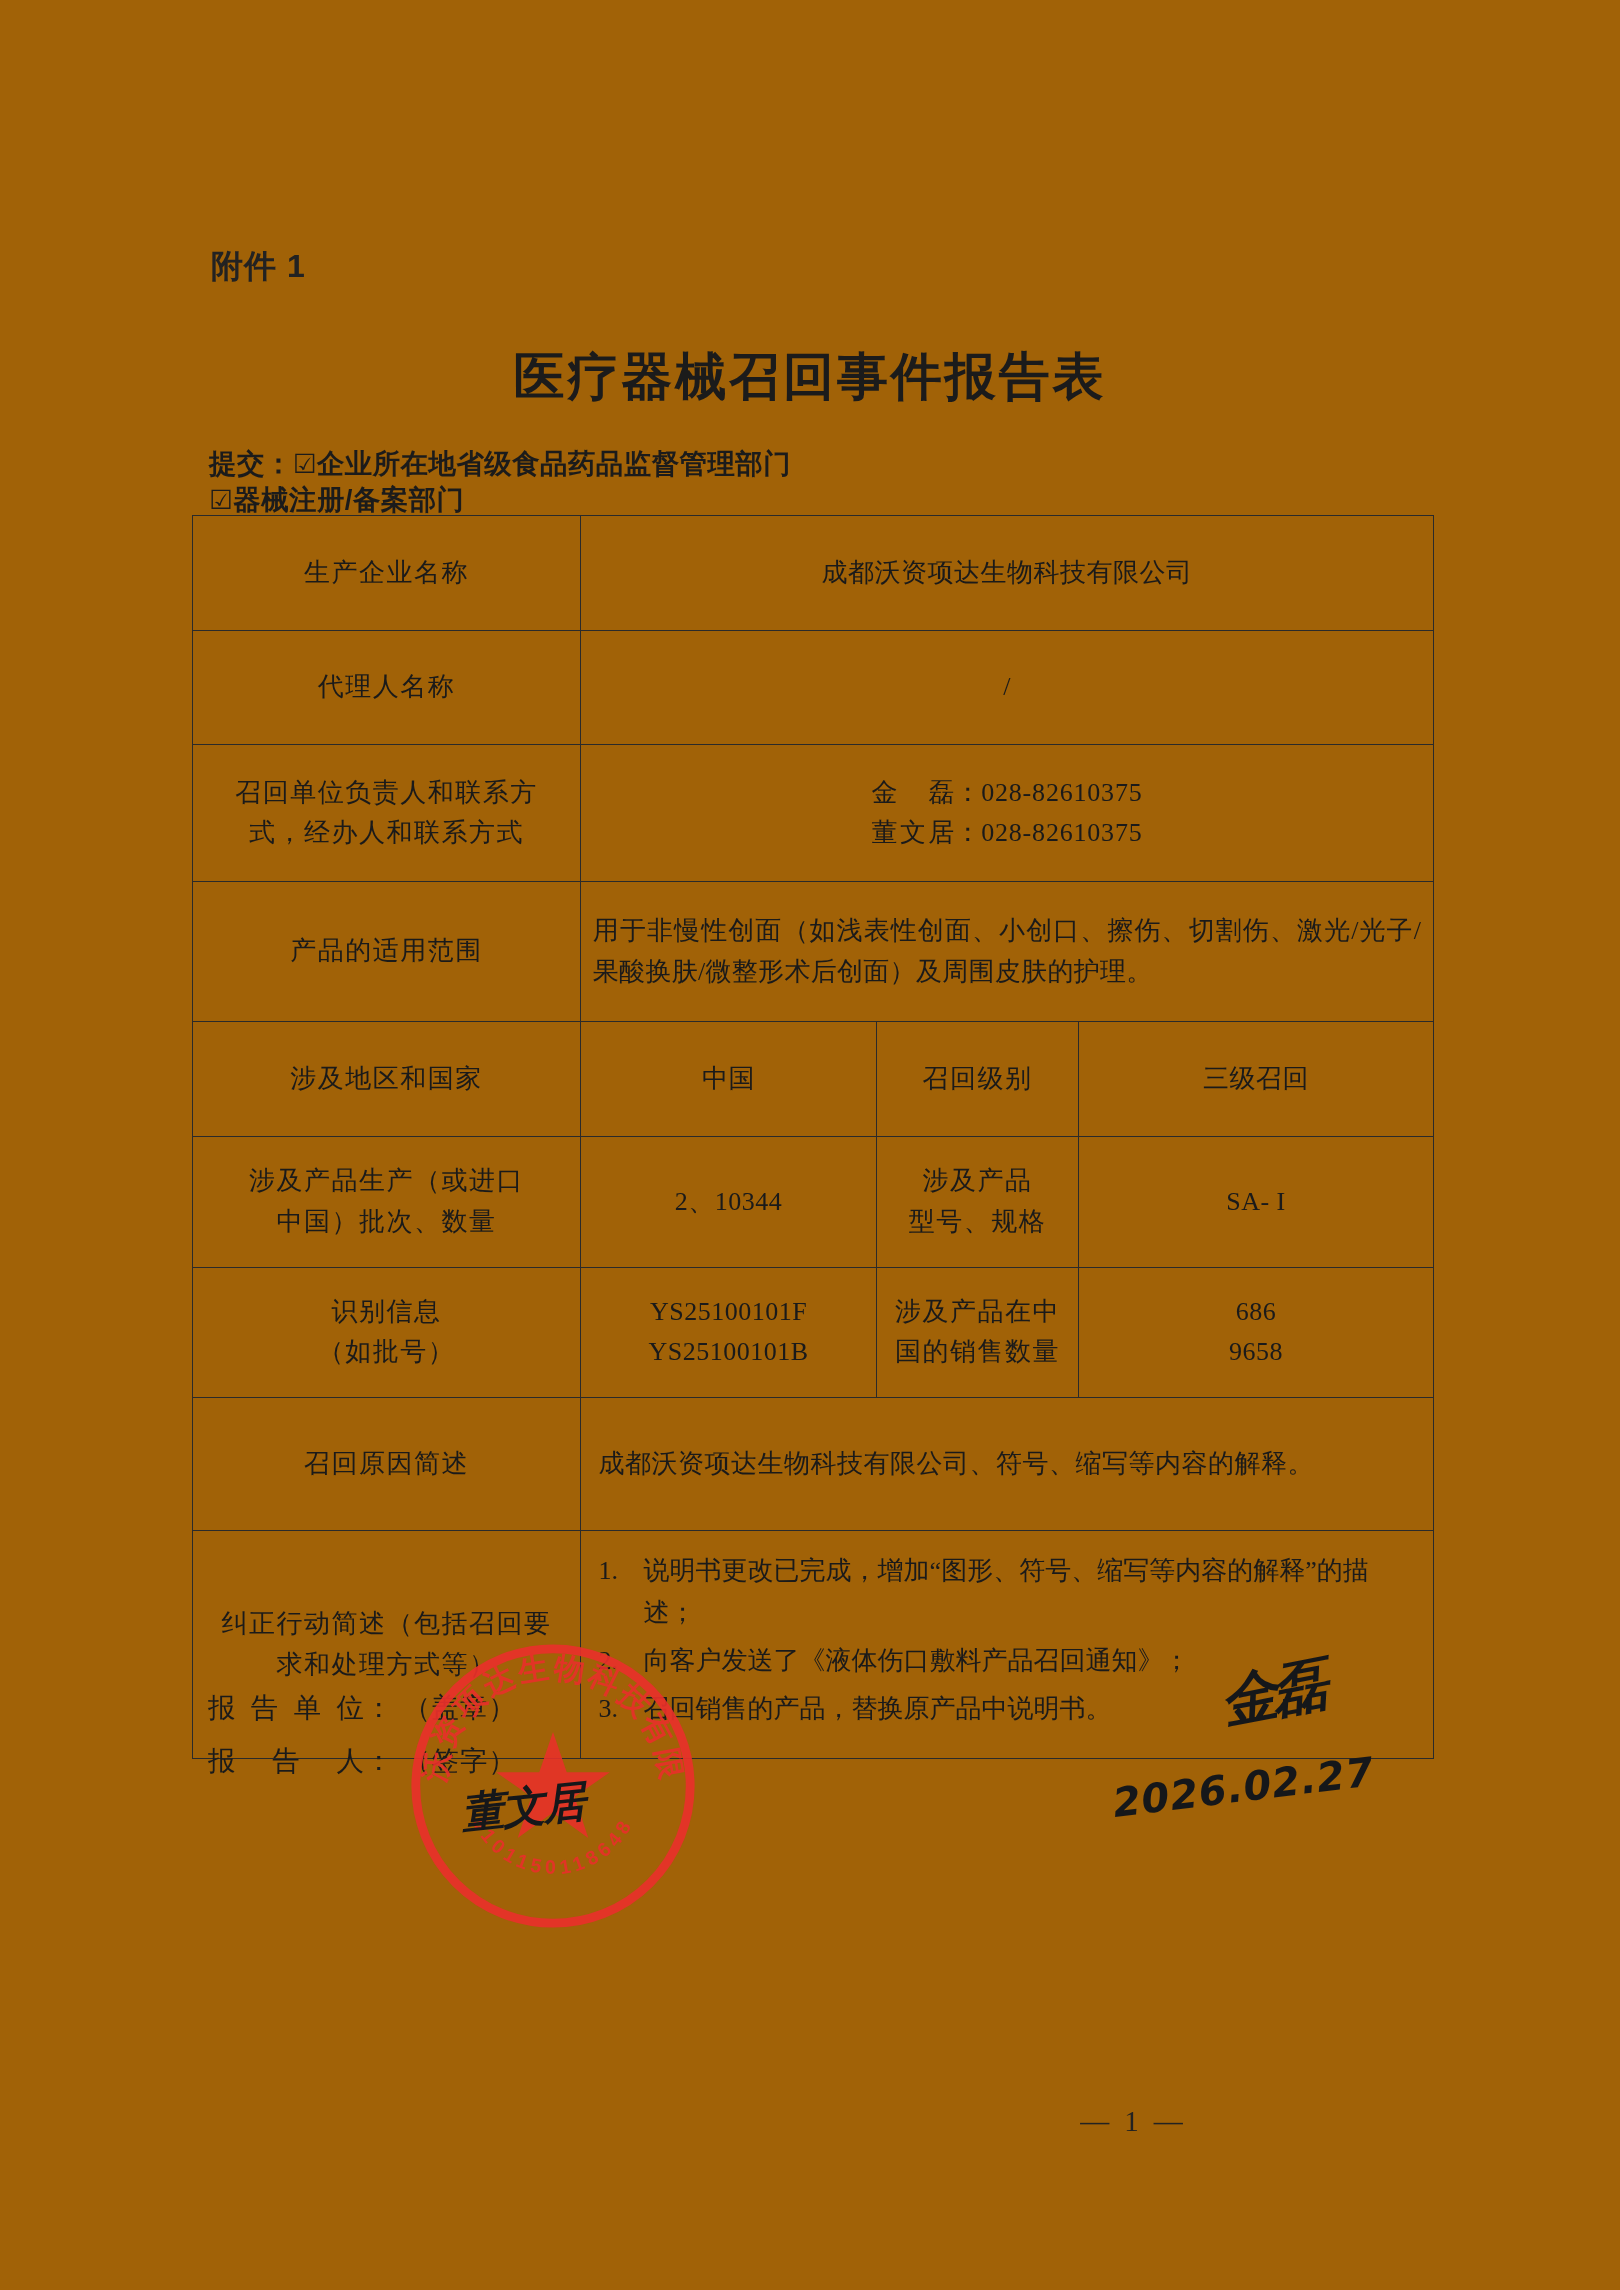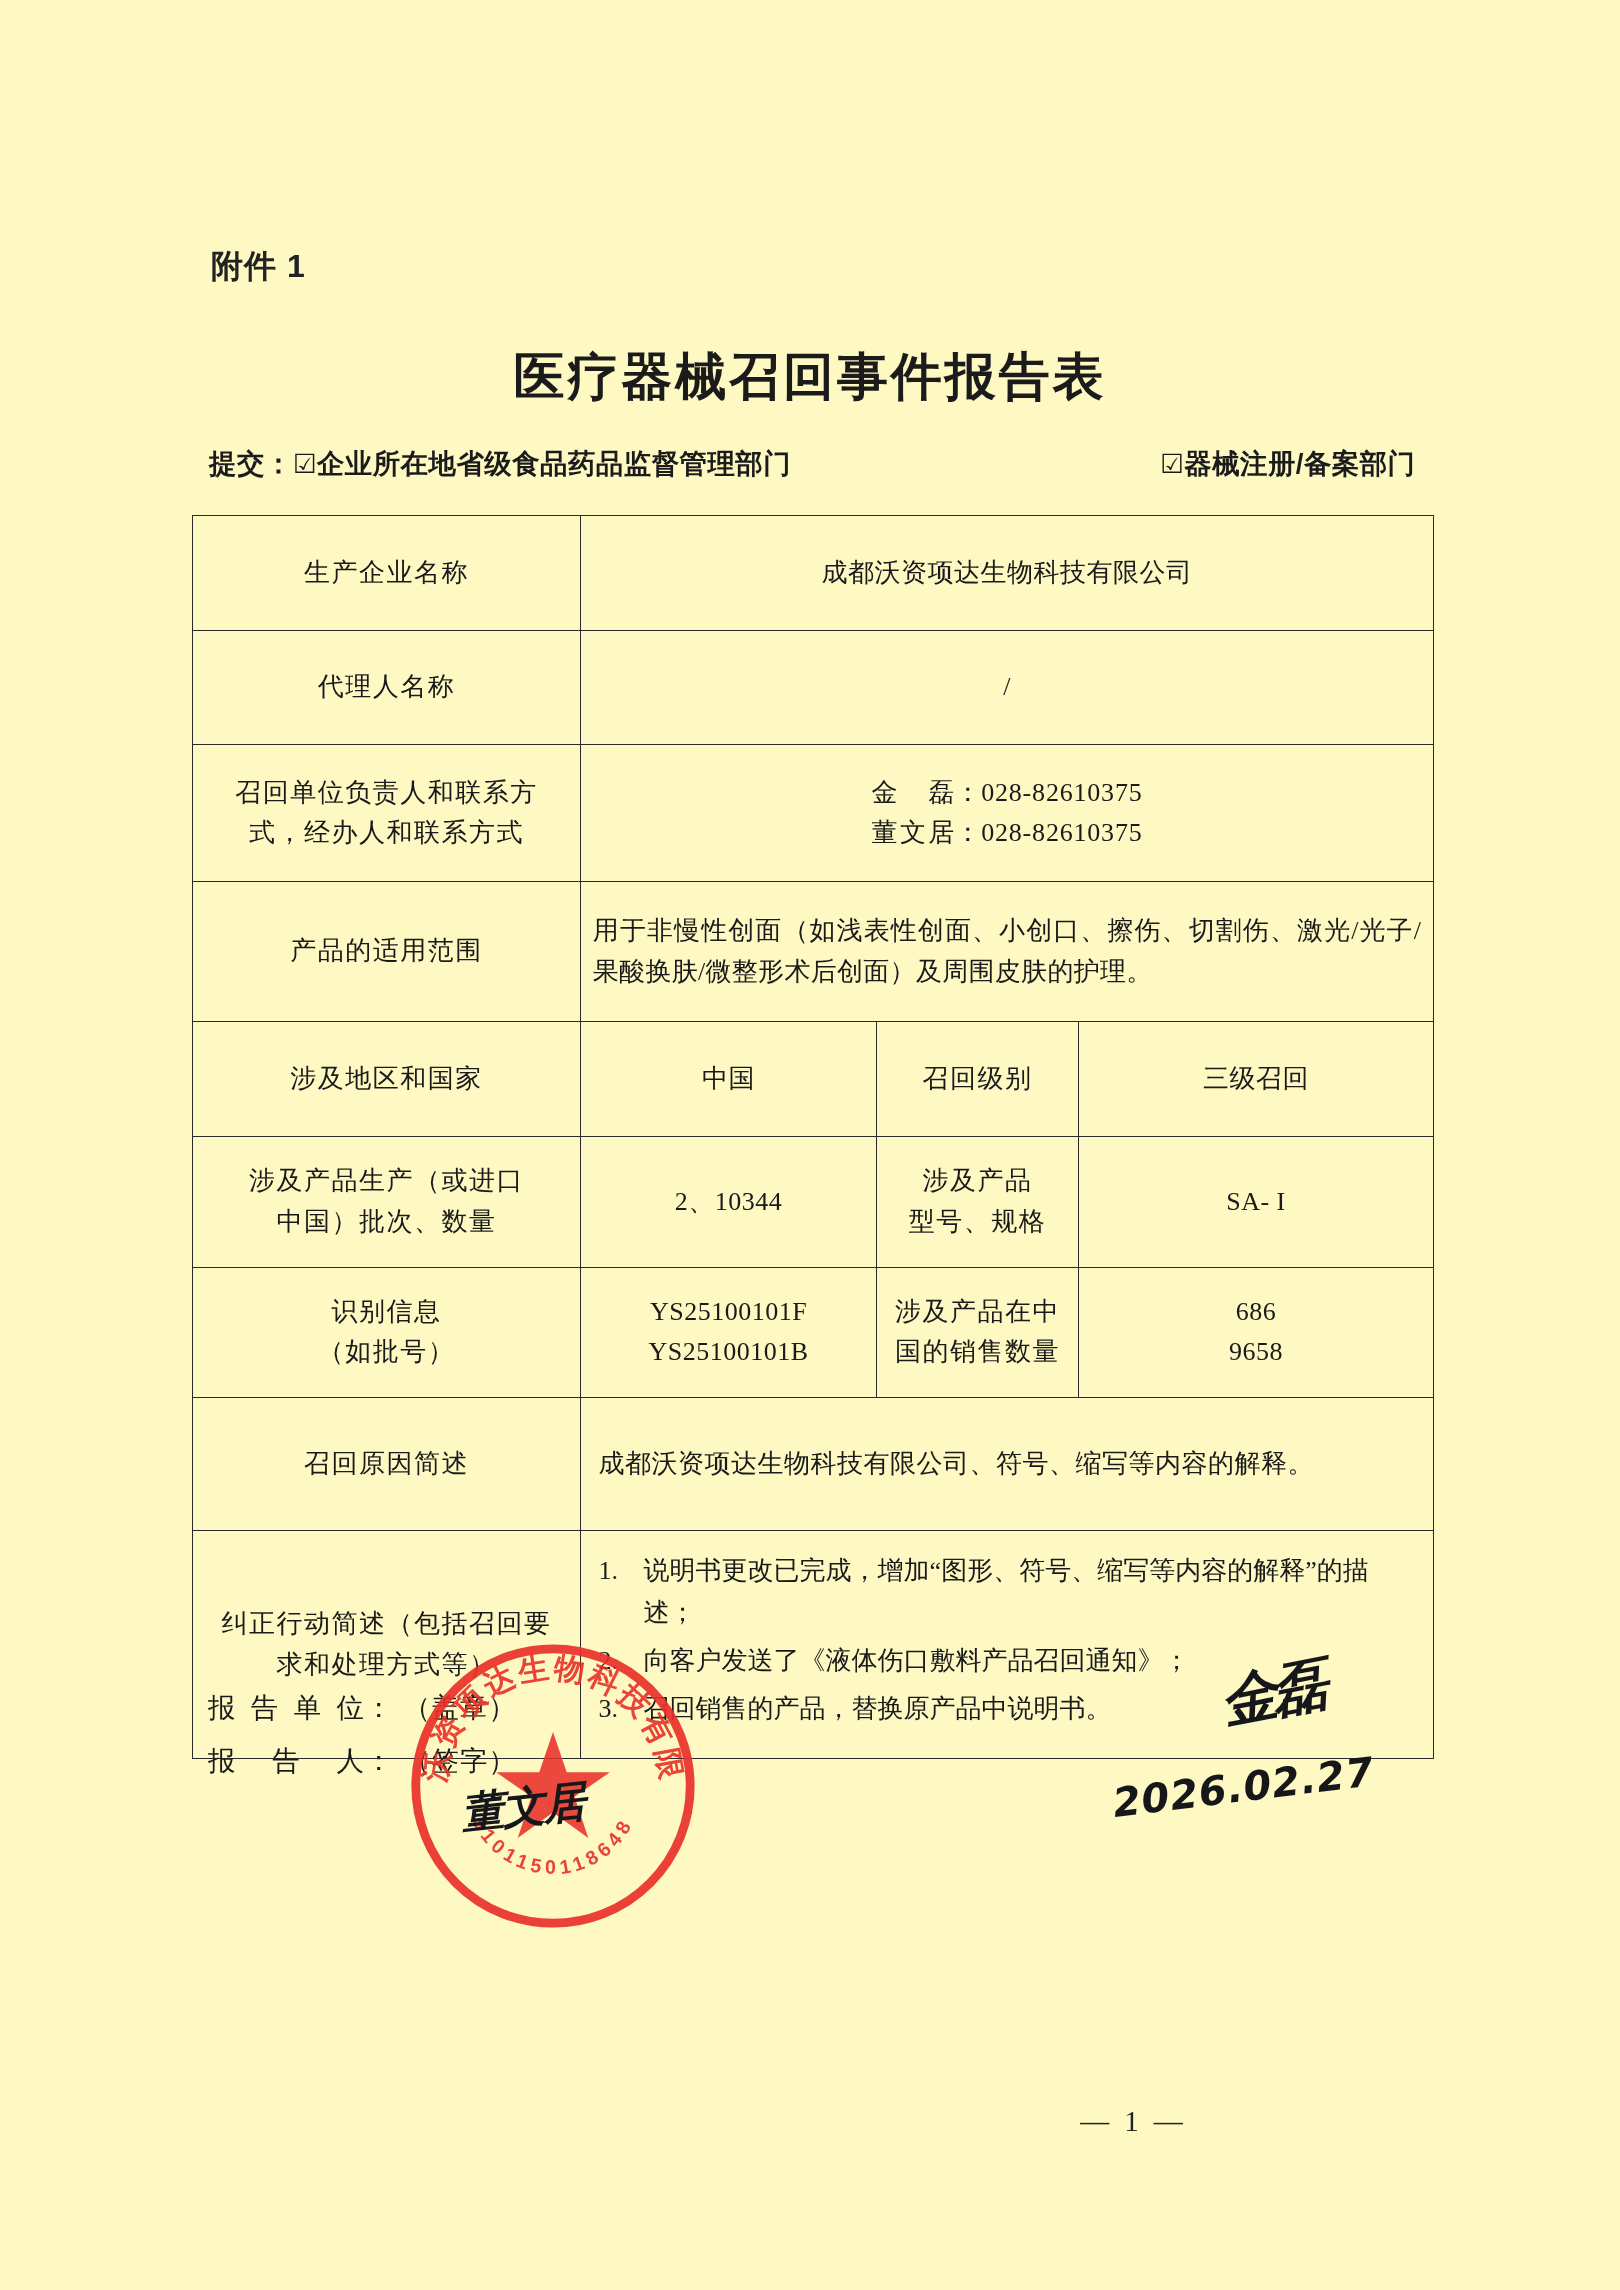--- a/index.html
+++ b/index.html
@@ -10,21 +10,21 @@
   }
   body {
     font-family: "Liberation Serif", "DejaVu Serif", serif;
     color: #1a1a1a;
   }
   #page {
     position: relative;
     width: 1620px;
     height: 2291px;
     margin: 0 auto;
-    background: #fef9c3;
+    background: #a16207;
     overflow: hidden;
   }
 
   
   .attachment-label {
     position: absolute;
     left: 211px;
     top: 245px;
     font-size: 32px;
     font-weight: 700;
@@ -54,20 +54,21 @@
     top: 446px;
     width: 1230px;
     display: flex;
     justify-content: space-between;
     align-items: baseline;
     font-size: 27.4px;
     font-weight: 700;
     font-family: "Liberation Sans", "DejaVu Sans", sans-serif;
     letter-spacing: 0.5px;
     color: #1b1b1b;
+    flex-direction: column;
   }
   .submit-left { white-space: nowrap; }
   .submit-right { white-space: nowrap; padding-right: 23.5px; }
   .cbx { font-size: 26.5px; }
 
   
   table.report {
     position: absolute;
     left: 192px;
     top: 515px;

